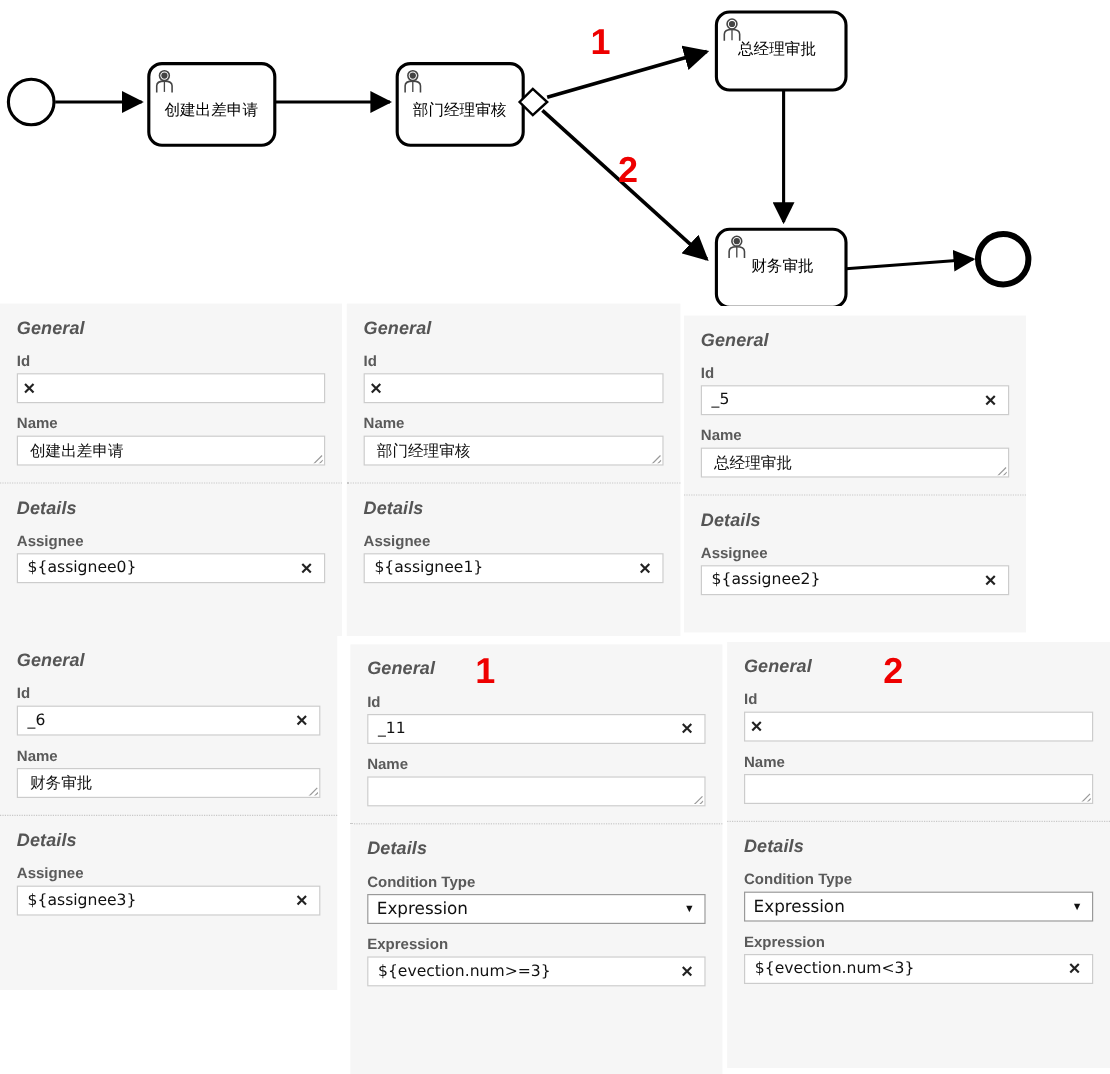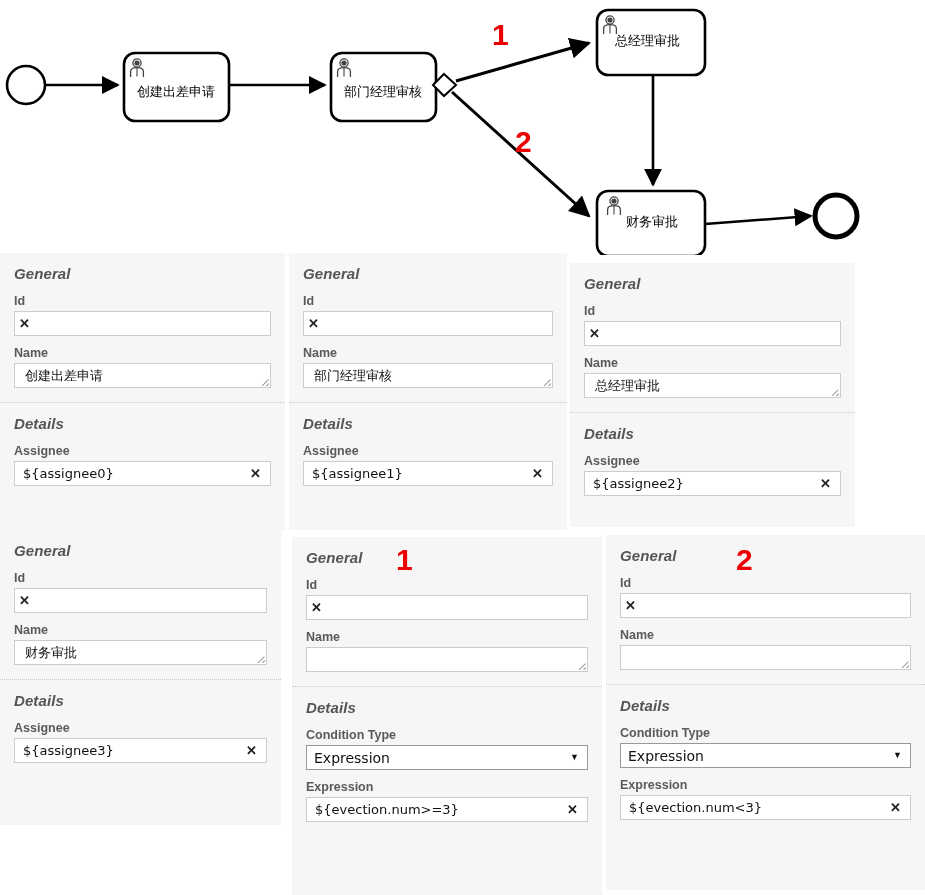--- a/index.html
+++ b/index.html
@@ -311,20 +311,21 @@
 </div>
 
 <div class="panel" style="left:570px; top:263px; width:285px; height:264px;">
 
   <div class="section">
     <div class="section-title">General</div>
 
     <div class="field-block">
       <div class="field-label">Id</div>
       <div class="input-wrap">
+        <span class="input-val">_5</span>
         <span class="clear-x">✕</span>
       </div>
     </div>
 
     <div class="field-block">
       <div class="field-label">Name</div>
       <div class="textarea-wrap">
         <span class="textarea-val">总经理审批</span>
         <span class="resize-grip"></span>
       </div>
@@ -345,20 +346,21 @@
 </div>
 
 <div class="panel" style="left:0px; top:530px; width:281px; height:295px;">
 
   <div class="section">
     <div class="section-title">General</div>
 
     <div class="field-block">
       <div class="field-label">Id</div>
       <div class="input-wrap">
+        <span class="input-val">_6</span>
         <span class="clear-x">✕</span>
       </div>
     </div>
 
     <div class="field-block">
       <div class="field-label">Name</div>
       <div class="textarea-wrap">
         <span class="textarea-val">财务审批</span>
         <span class="resize-grip"></span>
       </div>
@@ -379,20 +381,21 @@
 </div>
 
 <div class="panel" style="left:292px; top:537px; width:310px; height:358px;">
 
   <div class="section">
     <div class="section-title">General</div>
 
     <div class="field-block">
       <div class="field-label">Id</div>
       <div class="input-wrap">
+        <span class="input-val">_11</span>
         <span class="clear-x">✕</span>
       </div>
     </div>
 
     <div class="field-block">
       <div class="field-label">Name</div>
       <div class="textarea-wrap">
         <span class="textarea-val"></span>
         <span class="resize-grip"></span>
       </div>

